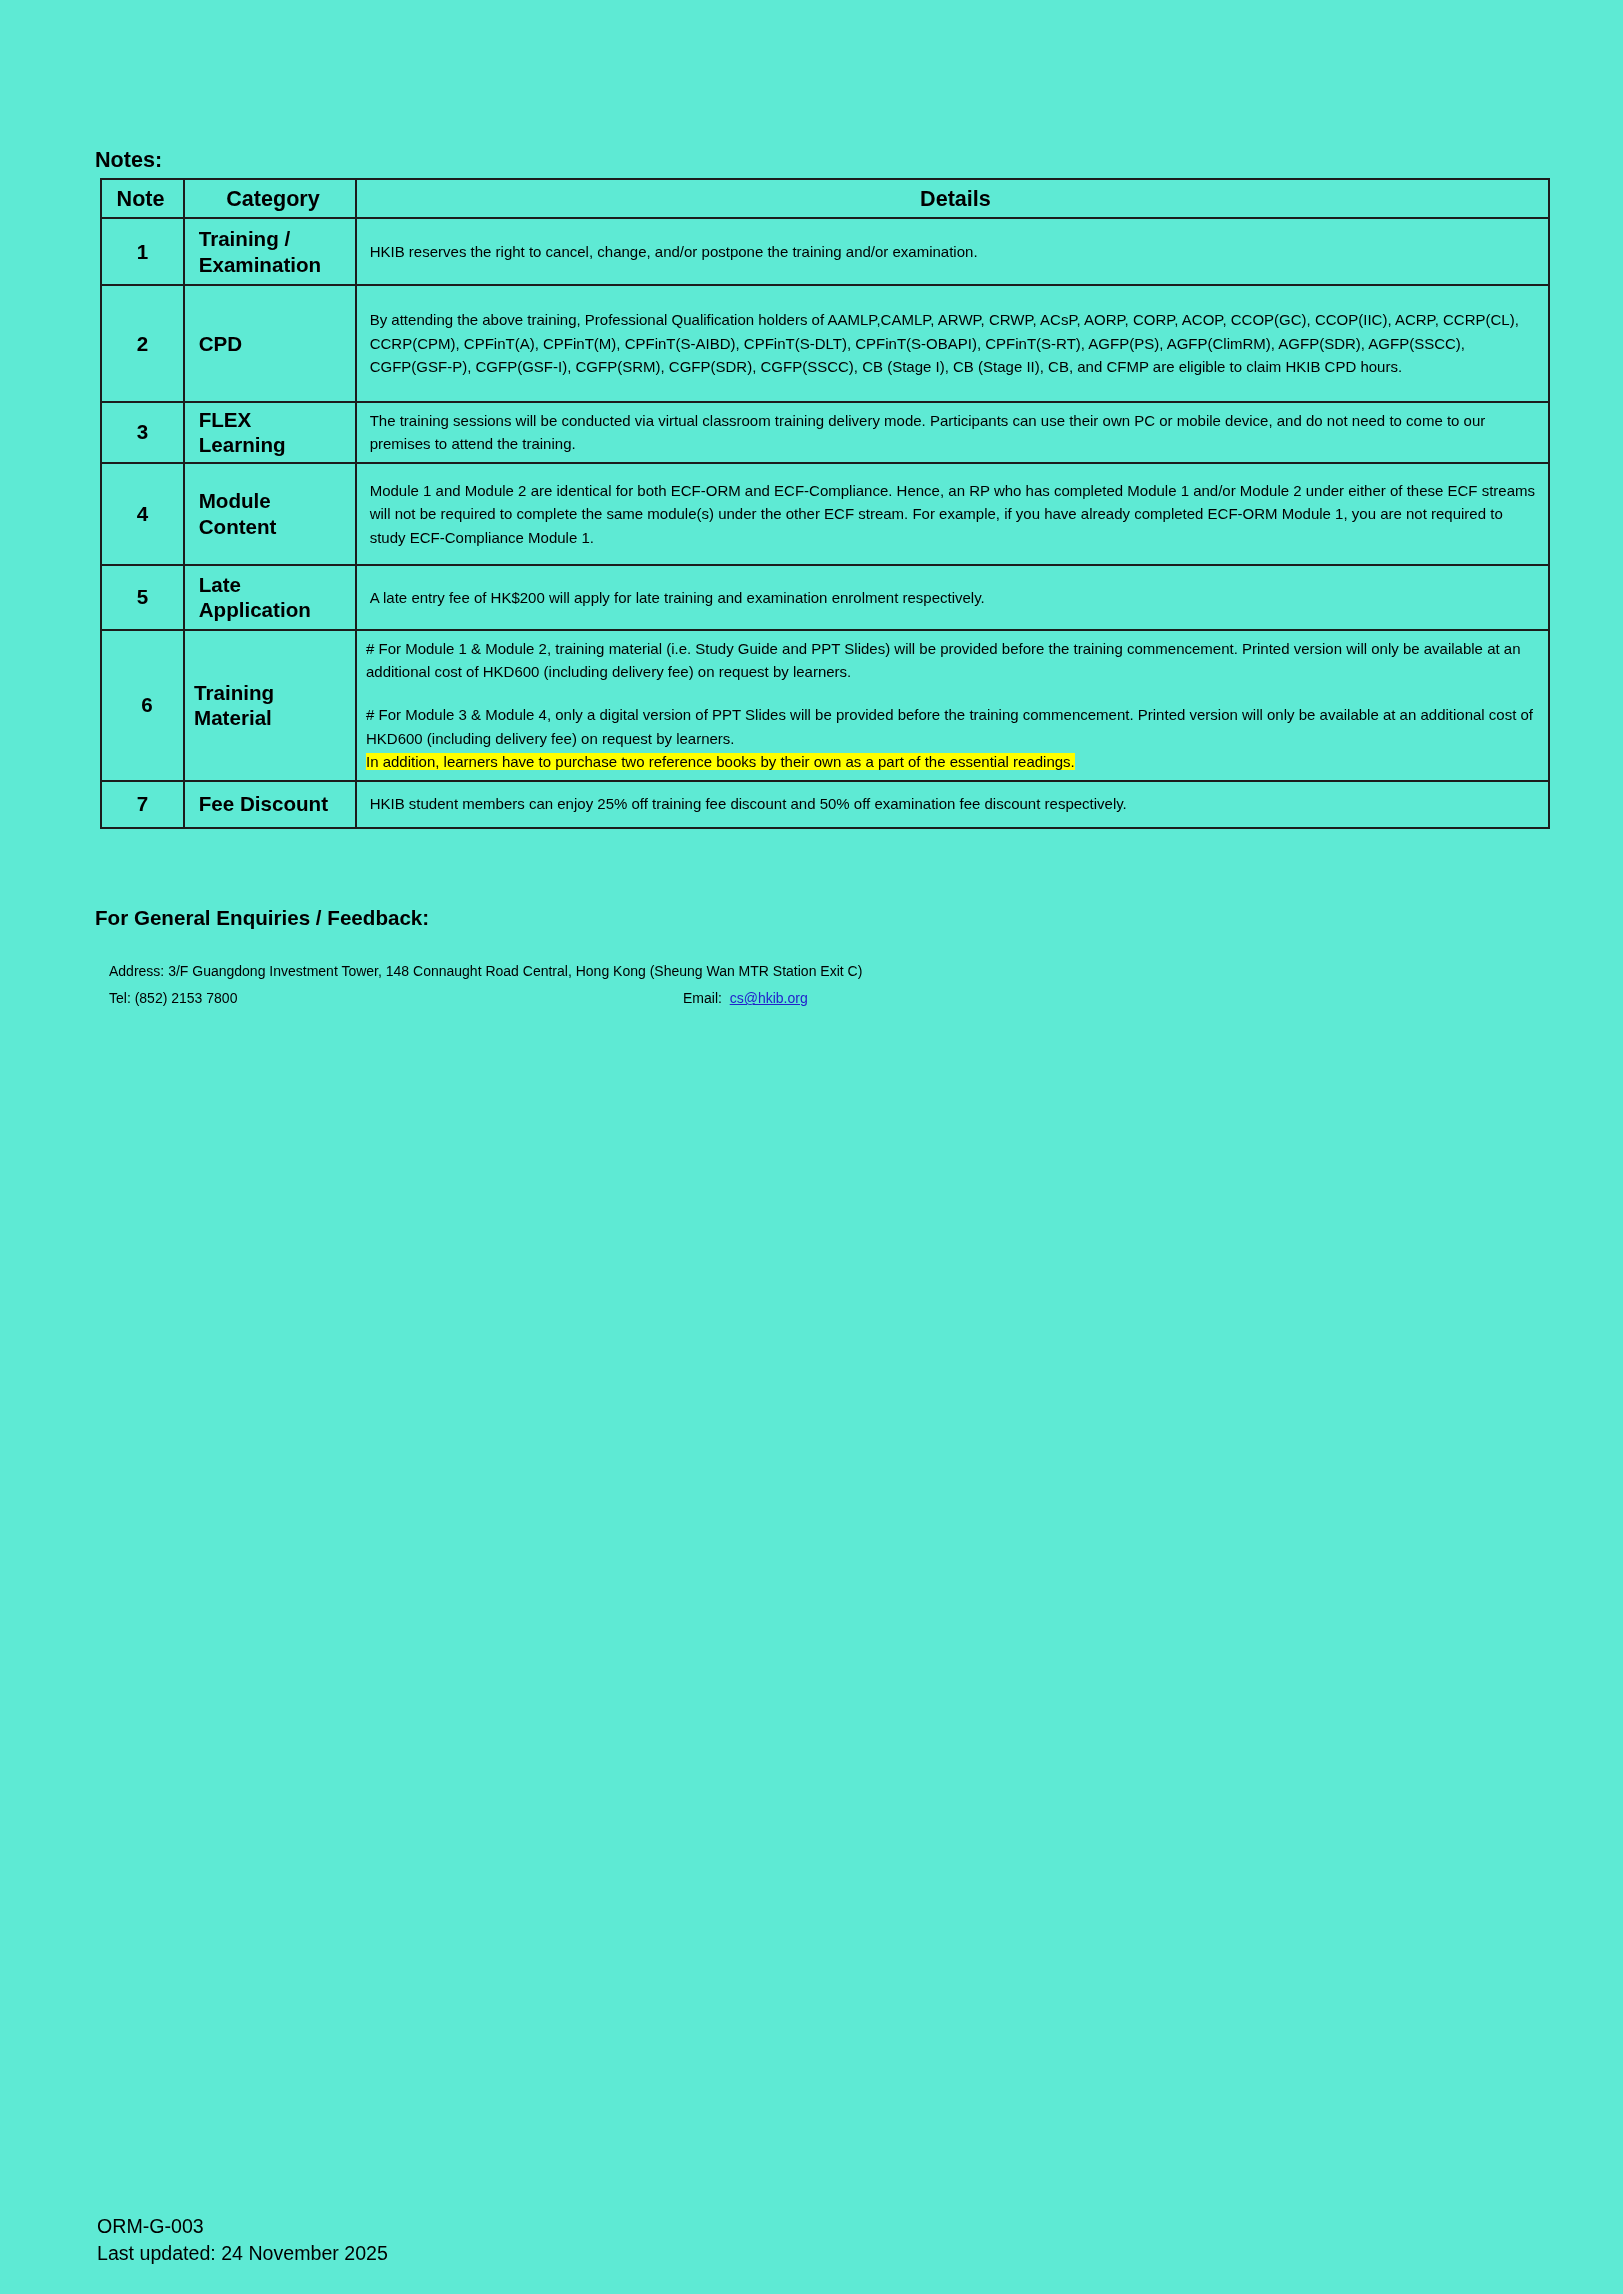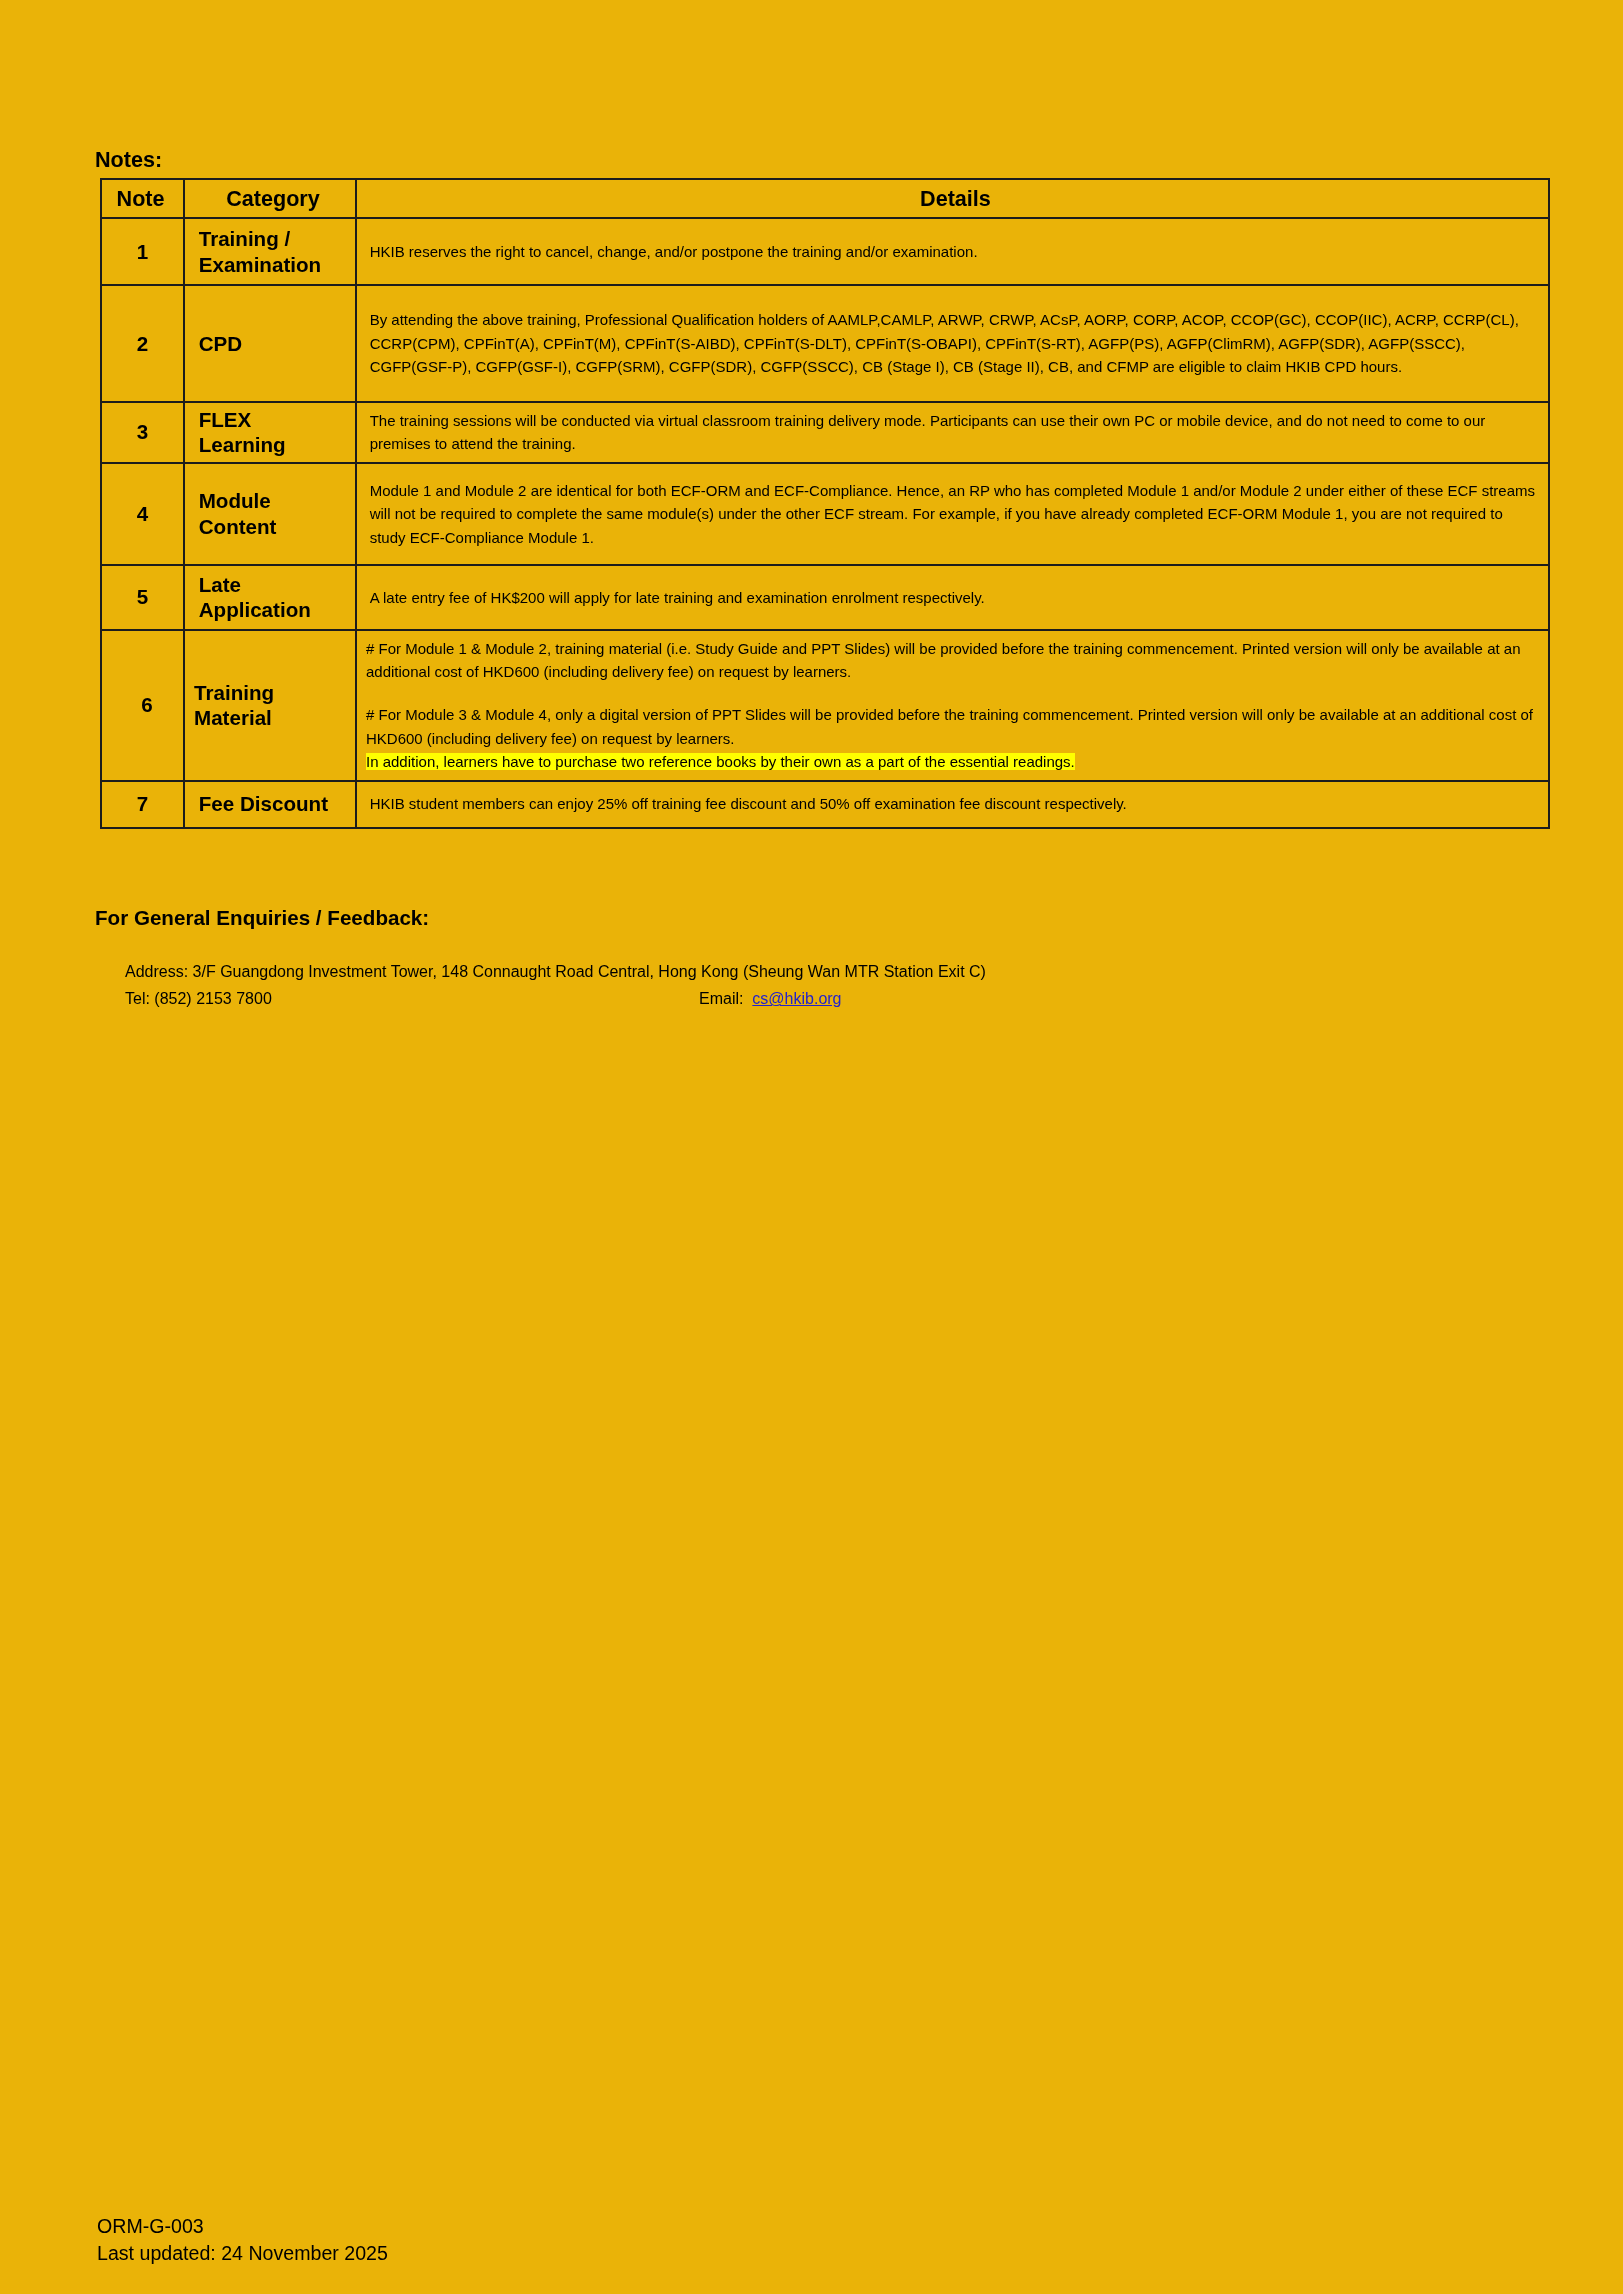--- a/index.html
+++ b/index.html
@@ -5,21 +5,21 @@
   * { margin: 0; padding: 0; box-sizing: border-box; }
   html, body { background: #ffffff; }
   body {
     font-family: "Liberation Sans", "DejaVu Sans", sans-serif;
     color: #000;
   }
   .page {
     position: relative;
     width: 1623px;
     height: 2295px;
-    background: #eab308;
+    background: #5eead4;
     overflow: hidden;
   }
 
   .notes-label {
     position: absolute;
     left: 95px;
     top: 147px;
     font-size: 21.6px;
     font-weight: bold;
   }
@@ -79,23 +79,22 @@
     left: 95px;
     top: 906px;
     font-size: 20.6px;
     font-weight: bold;
   }
   .enquiries-body {
     position: absolute;
     left: 109px;
     top: 958px;
     width: 1372px;
-    font-size: 16px;
+    font-size: 14px;
     line-height: 27.4px;
-    margin-left: 16px;
   }
   .tel-email-line { position: relative; }
   .email-part { position: absolute; left: 574px; top: 0; }
   a.email-link {
     color: var(--link, #2222cc);
     text-decoration: underline;
     cursor: pointer;
   }
 
   .doc-footer {

